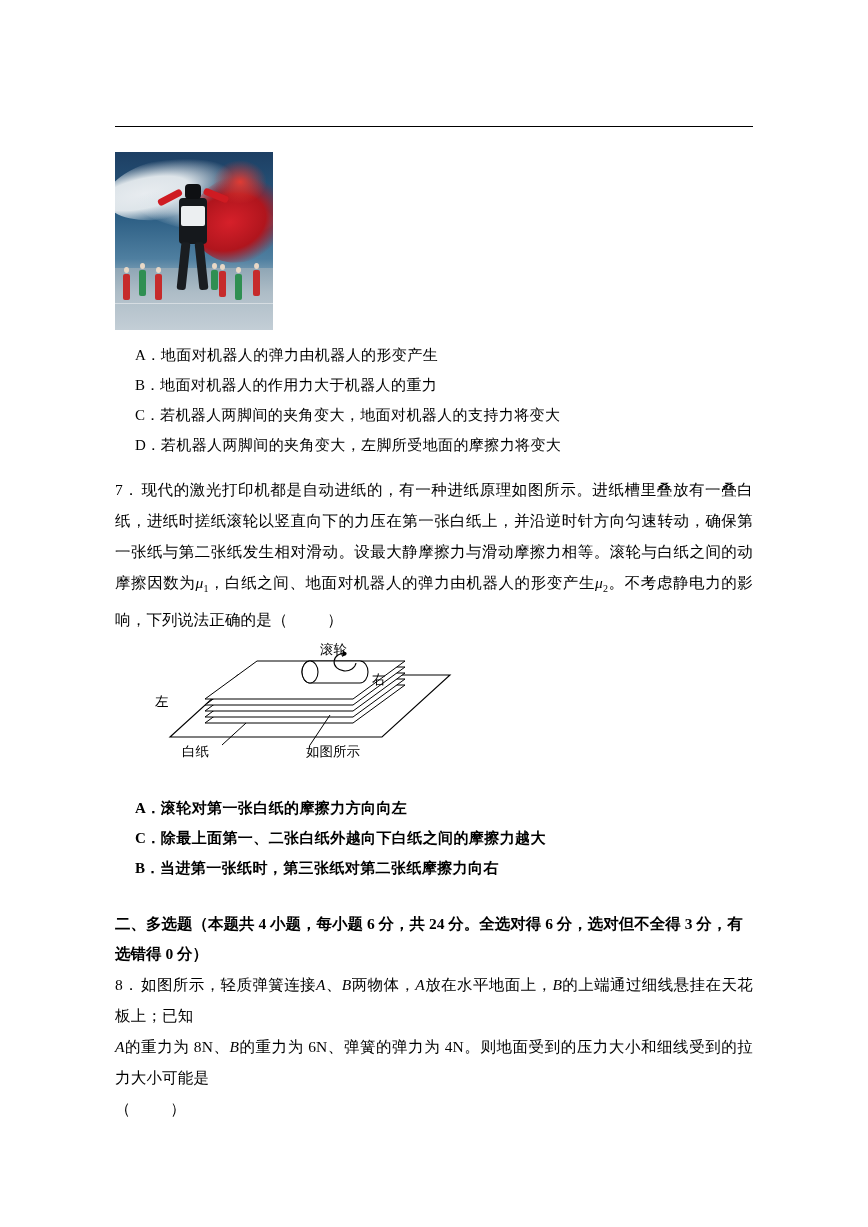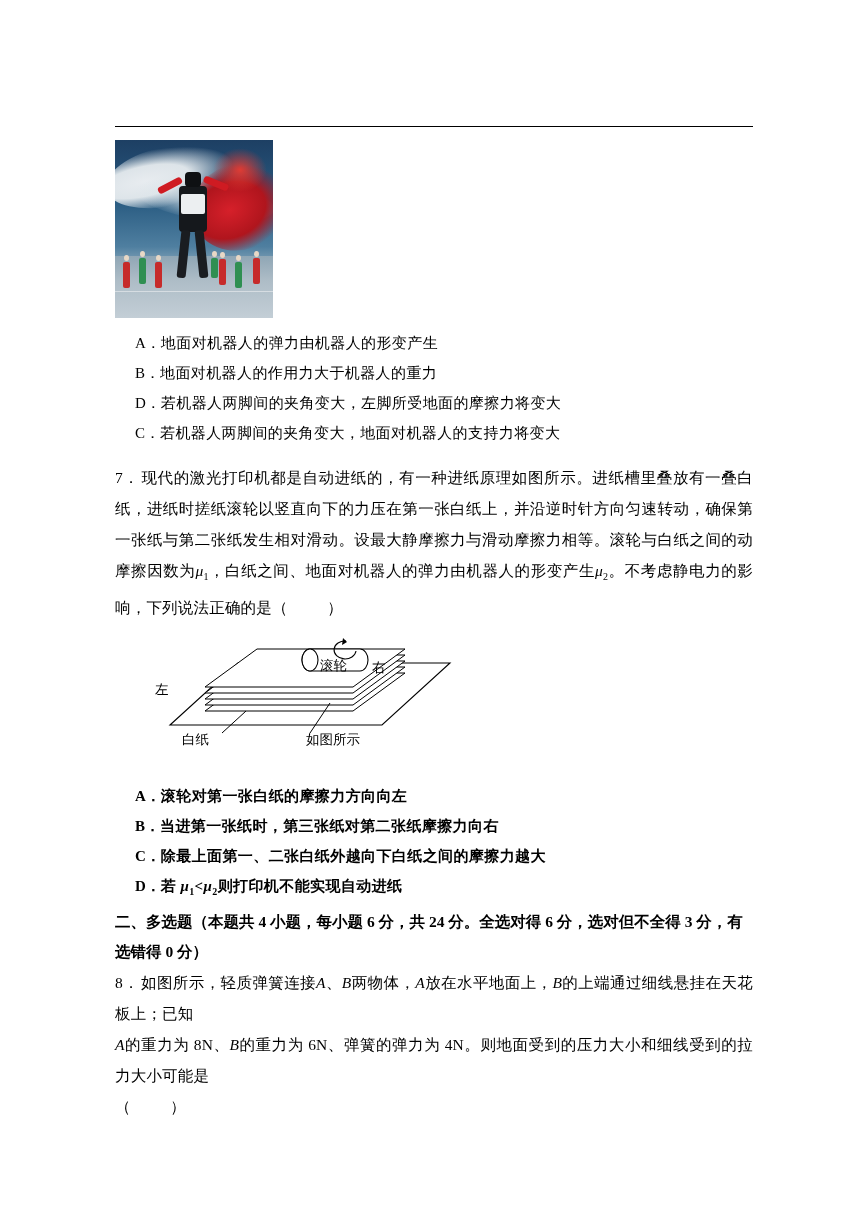--- a/index.html
+++ b/index.html
@@ -26,21 +26,21 @@
     position: absolute;
     left: 115px;
     top: 126px;
     width: 638px;
     height: 0;
     border-top: 1px solid #000;
   }
   .content {
     position: absolute;
     left: 115px;
-    top: 140px;
+    top: 152px;
     width: 638px;
   }
 
   
   .photo {
     width: 158px;
     height: 178px;
     position: relative;
     overflow: hidden;
     background: linear-gradient(180deg,#1d3f63 0%, #2a5c82 35%, #4f7fa0 60%, #9fb6c4 75%, #b9c7d1 100%);
@@ -183,20 +183,21 @@
     text-align: justify;
     letter-spacing: .2px;
   }
   .qnum {
     margin-right: 2px;
   }
   .sec-head {
     font-size: 15.5px;
     font-weight: bold;
     line-height: 30px;
+    margin-top: 26px;
   }
   .italic { font-style: italic; }
   sub { font-size: 10px; }
   .blank-paren { letter-spacing: 6px; }
 
   
   .diagram {
     position: relative;
     width: 330px;
     height: 120px;
@@ -242,24 +243,24 @@
     </div>
 
     <div style="margin-top:10px;">
       <div class="opt">
         <span class="lbl">A．</span><span>地面对机器人的弹力由机器人的形变产生</span>
       </div>
       <div class="opt">
         <span class="lbl">B．</span><span>地面对机器人的作用力大于机器人的重力</span>
       </div>
       <div class="opt">
+        <span class="lbl">C．</span><span>若机器人两脚间的夹角变大，地面对机器人的支持力将变大</span>
+      </div>
+      <div class="opt">
         <span class="lbl">D．</span><span>若机器人两脚间的夹角变大，左脚所受地面的摩擦力将变大</span>
-      </div>
-      <div class="opt">
-        <span class="lbl">C．</span><span>若机器人两脚间的夹角变大，地面对机器人的支持力将变大</span>
       </div>
     </div>
 
     <div class="para" style="margin-top:14px;">
       <span class="qnum">7．</span><span>现代的激光打印机都是自动进纸的，有一种进纸原理如图所示。进纸槽里叠放有一叠白纸，进纸时搓纸滚轮以竖直向下的力压在第一张白纸上，并沿逆时针方向匀速转动，确保第一张纸与第二张纸发生相对滑动。设最大静摩擦力与滑动摩擦力相等。滚轮与白纸之间的动摩擦因数为</span><span class="italic">μ</span><sub>1</sub><span>，白纸之间、地面对机器人的弹力由机器人的形变产生</span><span class="italic">μ</span><sub>2</sub><span>。不考虑静电力的影响，下列说法正确的是（</span><span class="blank-paren">&nbsp;&nbsp;&nbsp;&nbsp;</span><span>）</span>
     </div>
 
     <div class="diagram">
       <svg width="330" height="120" viewBox="0 0 330 120">
 
@@ -274,39 +275,36 @@
         <path d="M150,16 L200,16 A8,11 0 0 1 200,38 L150,38 A8,11 0 0 1 150,16 Z" fill="#ffffff" stroke="#000" stroke-width="1.1"></path>
         <ellipse cx="150" cy="27" rx="8" ry="11" fill="#ffffff" stroke="#000" stroke-width="1.1"></ellipse>
 
         <path d="M186,8 a11,9 0 1 0 10,10" fill="none" stroke="#000" stroke-width="1.1"></path>
         <path d="M183,5 l4,4 -5,3 z" fill="#000"></path>
 
         <line x1="178" y1="4" x2="166" y2="12" stroke="#000" stroke-width="0"></line>
         <line x1="62" y1="100" x2="86" y2="78" stroke="#000" stroke-width="1"></line>
         <line x1="150" y1="100" x2="170" y2="70" stroke="#000" stroke-width="1"></line>
       </svg>
-      <div class="dlabel" style="left:160px; top:-4px;margin-top:28px;">滚轮</div>
+      <div class="dlabel" style="left:160px; top:-4px;">滚轮</div>
       <div class="dlabel" style="left:212px; top:26px;">右</div>
       <div class="dlabel" style="left:-5px; top:48px;">左</div>
       <div class="dlabel" style="left:22px; top:98px;">白纸</div>
       <div class="dlabel" style="left:146px; top:98px;">如图所示</div>
     </div>
 
     <div style="margin-top:28px;font-weight:bold;">
       <div class="opt">
         <span class="lbl">A．</span><span>滚轮对第一张白纸的摩擦力方向向左</span>
       </div>
       <div class="opt">
+        <span class="lbl">C．</span><span>除最上面第一、二张白纸外越向下白纸之间的摩擦力越大</span>
+      </div>
+      <div class="opt">
         <span class="lbl">B．</span><span>当进第一张纸时，第三张纸对第二张纸摩擦力向右</span>
-      </div>
-      <div class="opt">
-        <span class="lbl">C．</span><span>除最上面第一、二张白纸外越向下白纸之间的摩擦力越大</span>
-      </div>
-      <div class="opt">
-        <span class="lbl">D．</span><span>若</span>&nbsp;<span class="italic">μ</span><sub>1</sub><span>&lt;</span><span class="italic">μ</span><sub>2</sub><span>则打印机不能实现自动进纸</span>
       </div>
     </div>
 
     <div class="sec-head">二、多选题（本题共 4 小题，每小题 6 分，共 24 分。全选对得 6 分，选对但不全得 3 分，有选错得 0 分）</div>
 
     <div class="para">
       <span class="qnum">8．</span><span>如图所示，轻质弹簧连接</span><span class="italic">A</span><span>、</span><span class="italic">B</span><span>两物体，</span><span class="italic">A</span><span>放在水平地面上，</span><span class="italic">B</span><span>的上端通过细线悬挂在天花板上；已知</span><br><span class="italic">A</span><span>的重力为 8N、</span><span class="italic">B</span><span>的重力为 6N、弹簧的弹力为 4N。则地面受到的压力大小和细线受到的拉力大小可能是</span><br><span>（</span><span class="blank-paren">&nbsp;&nbsp;&nbsp;&nbsp;</span><span>）</span>
     </div>
 
   </div>

